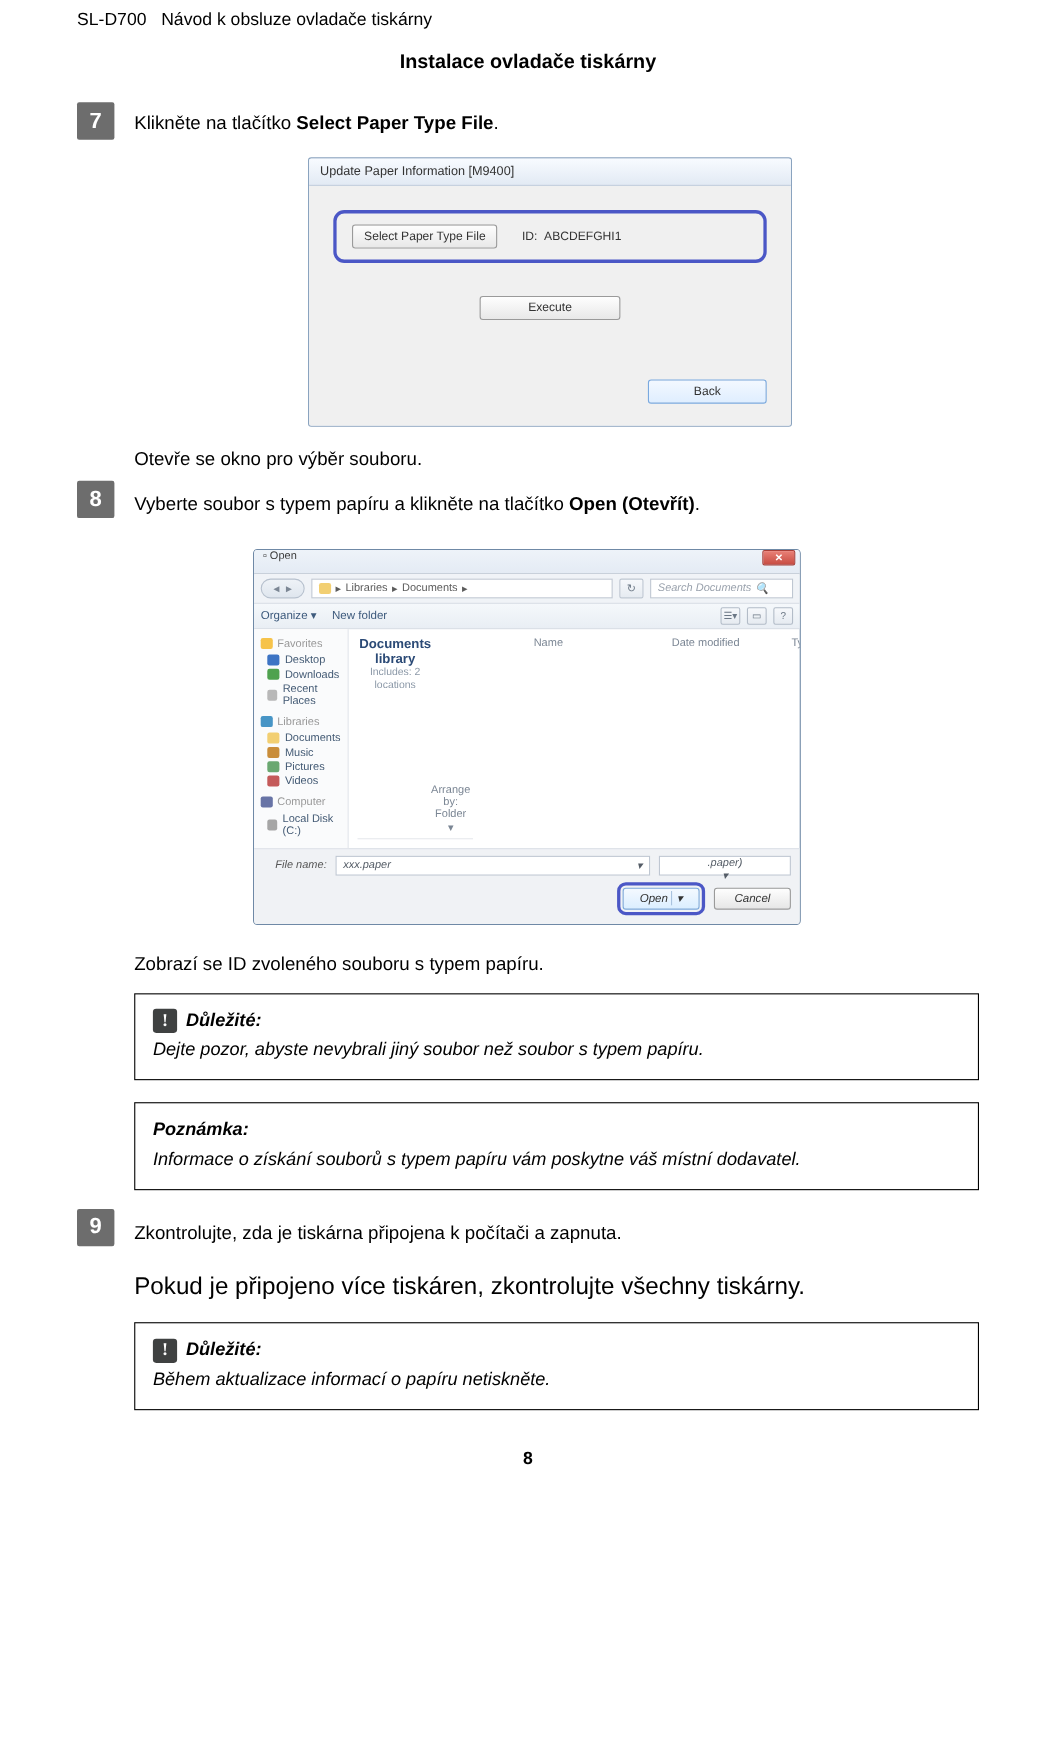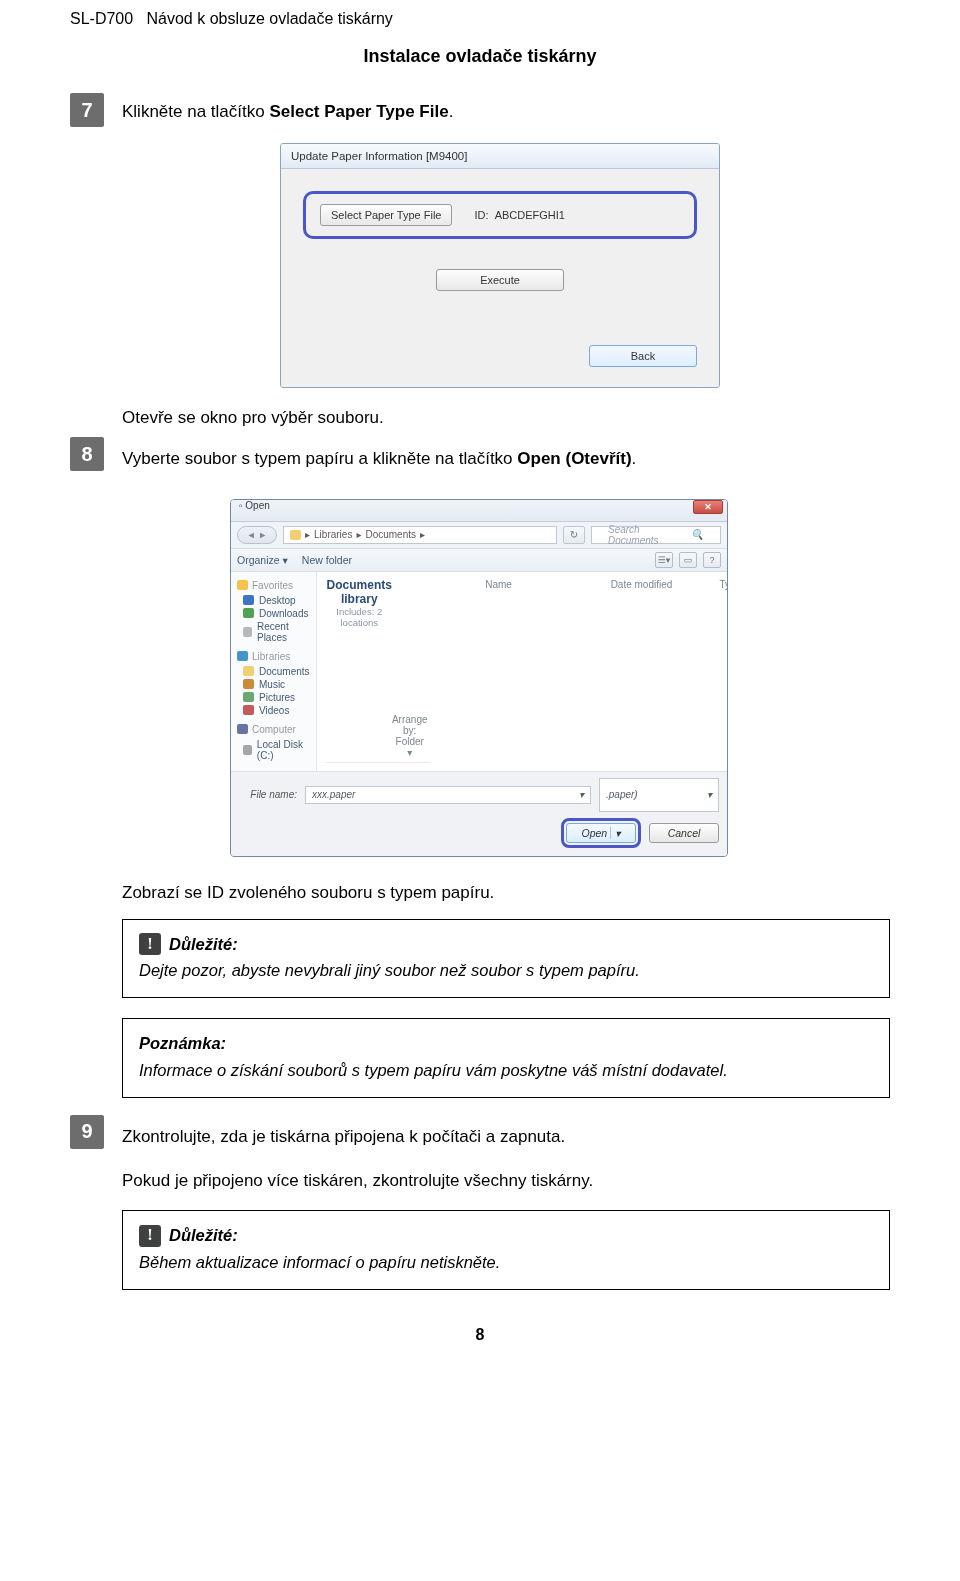--- a/index.html
+++ b/index.html
@@ -146,21 +146,21 @@
     background: linear-gradient(#f6f8fb,#e6ebf1);
     display: flex; align-items: center; justify-content: center;
     color: #6b7785; font-size: 10px;
     border-radius: 2px;
   }
   .search-box {
     width: 130px; height: 18px;
     border: 1px solid #bfc7d2;
     background: #fff;
     display: flex; align-items: center;
-    padding: 0 16px;
+    padding: 0 6px;
     color: #9aa2ad;
     font-style: italic;
     font-size: 10px;
     gap: 4px;
   }
   .d2-toolbar {
     display: flex; align-items: center; justify-content: space-between;
     background: linear-gradient(#f5f8fb,#e9eef4);
     border-bottom: 1px solid #d7dde5;
     padding: 3px 6px;
@@ -244,25 +244,26 @@
   .fn-row { display: flex; align-items: center; gap: 8px; margin-bottom: 6px; }
   .fn-lbl { font-size: 10px; color: #555; width: 58px; text-align: right; }
   .fn-input {
     flex: 1; height: 18px;
     border: 1px solid #bfc7d2; background: #fff;
     font-size: 10px; padding: 0 6px;
     display: flex; align-items: center; justify-content: space-between;
     color: #545c66;
   }
   .ft-input {
-    width: 120px; height: 34px;
+    width: 120px; height: 18px;
     border: 1px solid #bfc7d2; background: #fff;
     font-size: 10px; padding: 0 6px;
     display: flex; align-items: center; justify-content: space-between;
     color: #545c66;
+    flex-direction: column;
   }
   .btn-row { display: flex; justify-content: flex-end; gap: 8px; align-items: center; }
   .open-ring { border: 3px solid #4b57c6; border-radius: 8px; padding: 2px; }
   .win7btn {
     display: inline-flex; align-items: center; justify-content: center;
     min-width: 70px; height: 20px;
     border: 1px solid #9a9a9a;
     background: linear-gradient(#fefefe, #e6e6e6);
     border-radius: 3px;
     font-size: 10.5px; color: #333;
@@ -490,21 +491,21 @@
 
   <div class="callout">
     <div class="note-title">Poznámka:</div>
     <div class="body">Informace o získání souborů s typem papíru vám poskytne váš místní dodavatel.</div>
   </div>
 
   <div class="step-row">
     <div class="step-num low">9</div>
     <div class="step-body">
       <div class="lead" style="margin-bottom:18px;">Zkontrolujte, zda je tiskárna připojena k počítači a zapnuta.</div>
-      <div style="font-size:17px;">Pokud je připojeno více tiskáren, zkontrolujte všechny tiskárny.</div>
+      <div style="font-size:22px;">Pokud je připojeno více tiskáren, zkontrolujte všechny tiskárny.</div>
     </div>
   </div>
 
   <div class="callout">
     <div class="callout-title">
       <span class="important-icon">!</span>
       <span>Důležité:</span>
     </div>
     <div class="body">Během aktualizace informací o papíru netiskněte.</div>
   </div>

